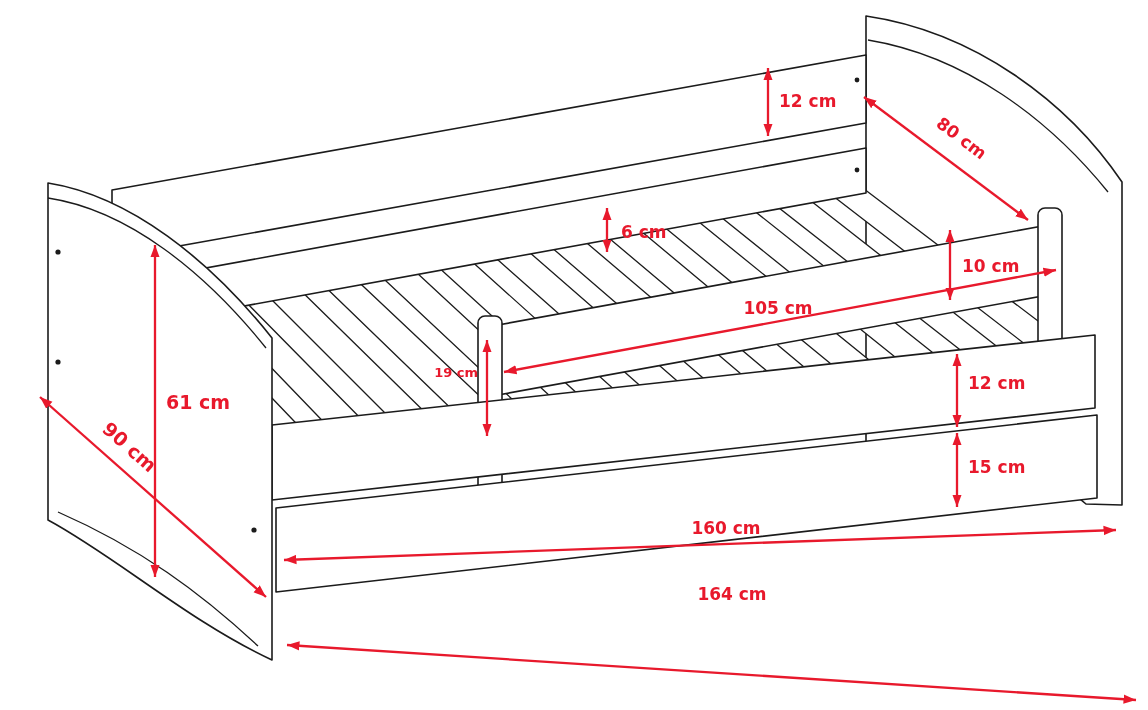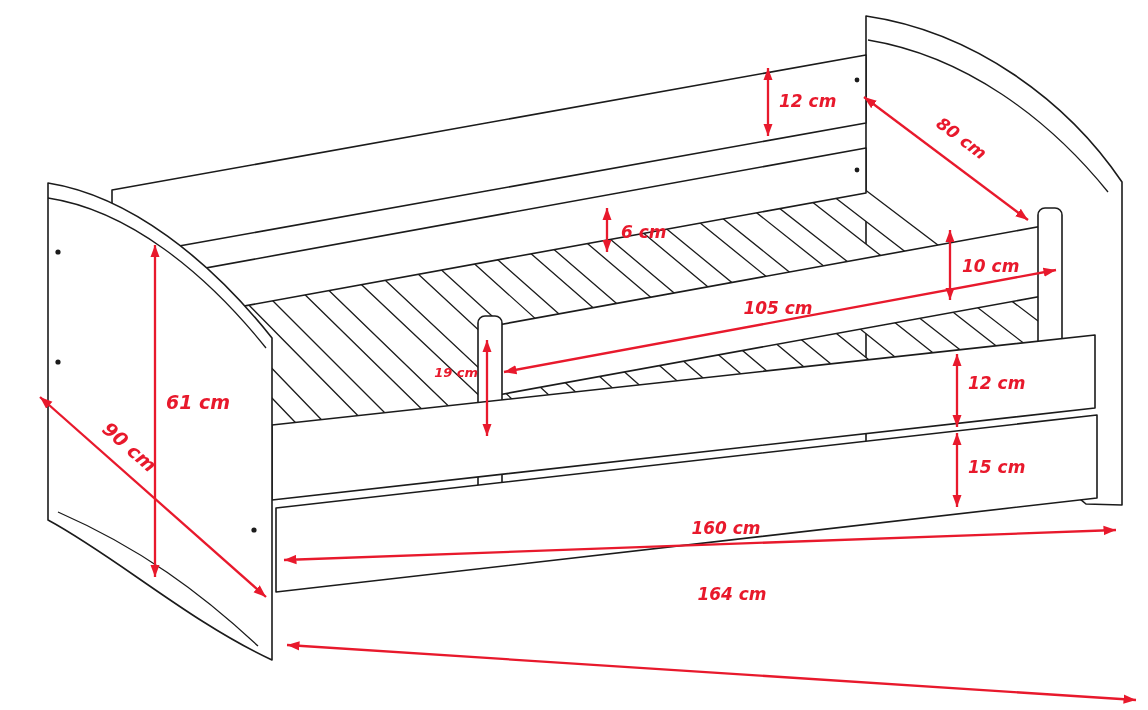--- a/index.html
+++ b/index.html
@@ -7,21 +7,20 @@
     --dimension:#e8192c;
     --background:#ffffff;
   }
   html,body{margin:0;padding:0;background:var(--background);}
   .stage{
     position:relative;
     width:1148px;height:710px;
     background:var(--background);
     overflow:hidden;
     font-family:"DejaVu Sans",sans-serif;
-    font-style:italic;
   }
   svg{display:block;}
   .part{fill:#fff;stroke:var(--line);stroke-width:1.6;stroke-linejoin:round;}
   .part-line{fill:none;stroke:var(--line);stroke-width:1.3;}
   .slat{fill:#fff;stroke:var(--line);stroke-width:1.3;stroke-linejoin:round;}
   .dot{fill:var(--line);stroke:none;}
   .dim{stroke:var(--dimension);stroke-width:2.3;fill:none;}
   .dim-arrow{fill:var(--dimension);stroke:none;}
   .dim-label{
     fill:var(--dimension);

